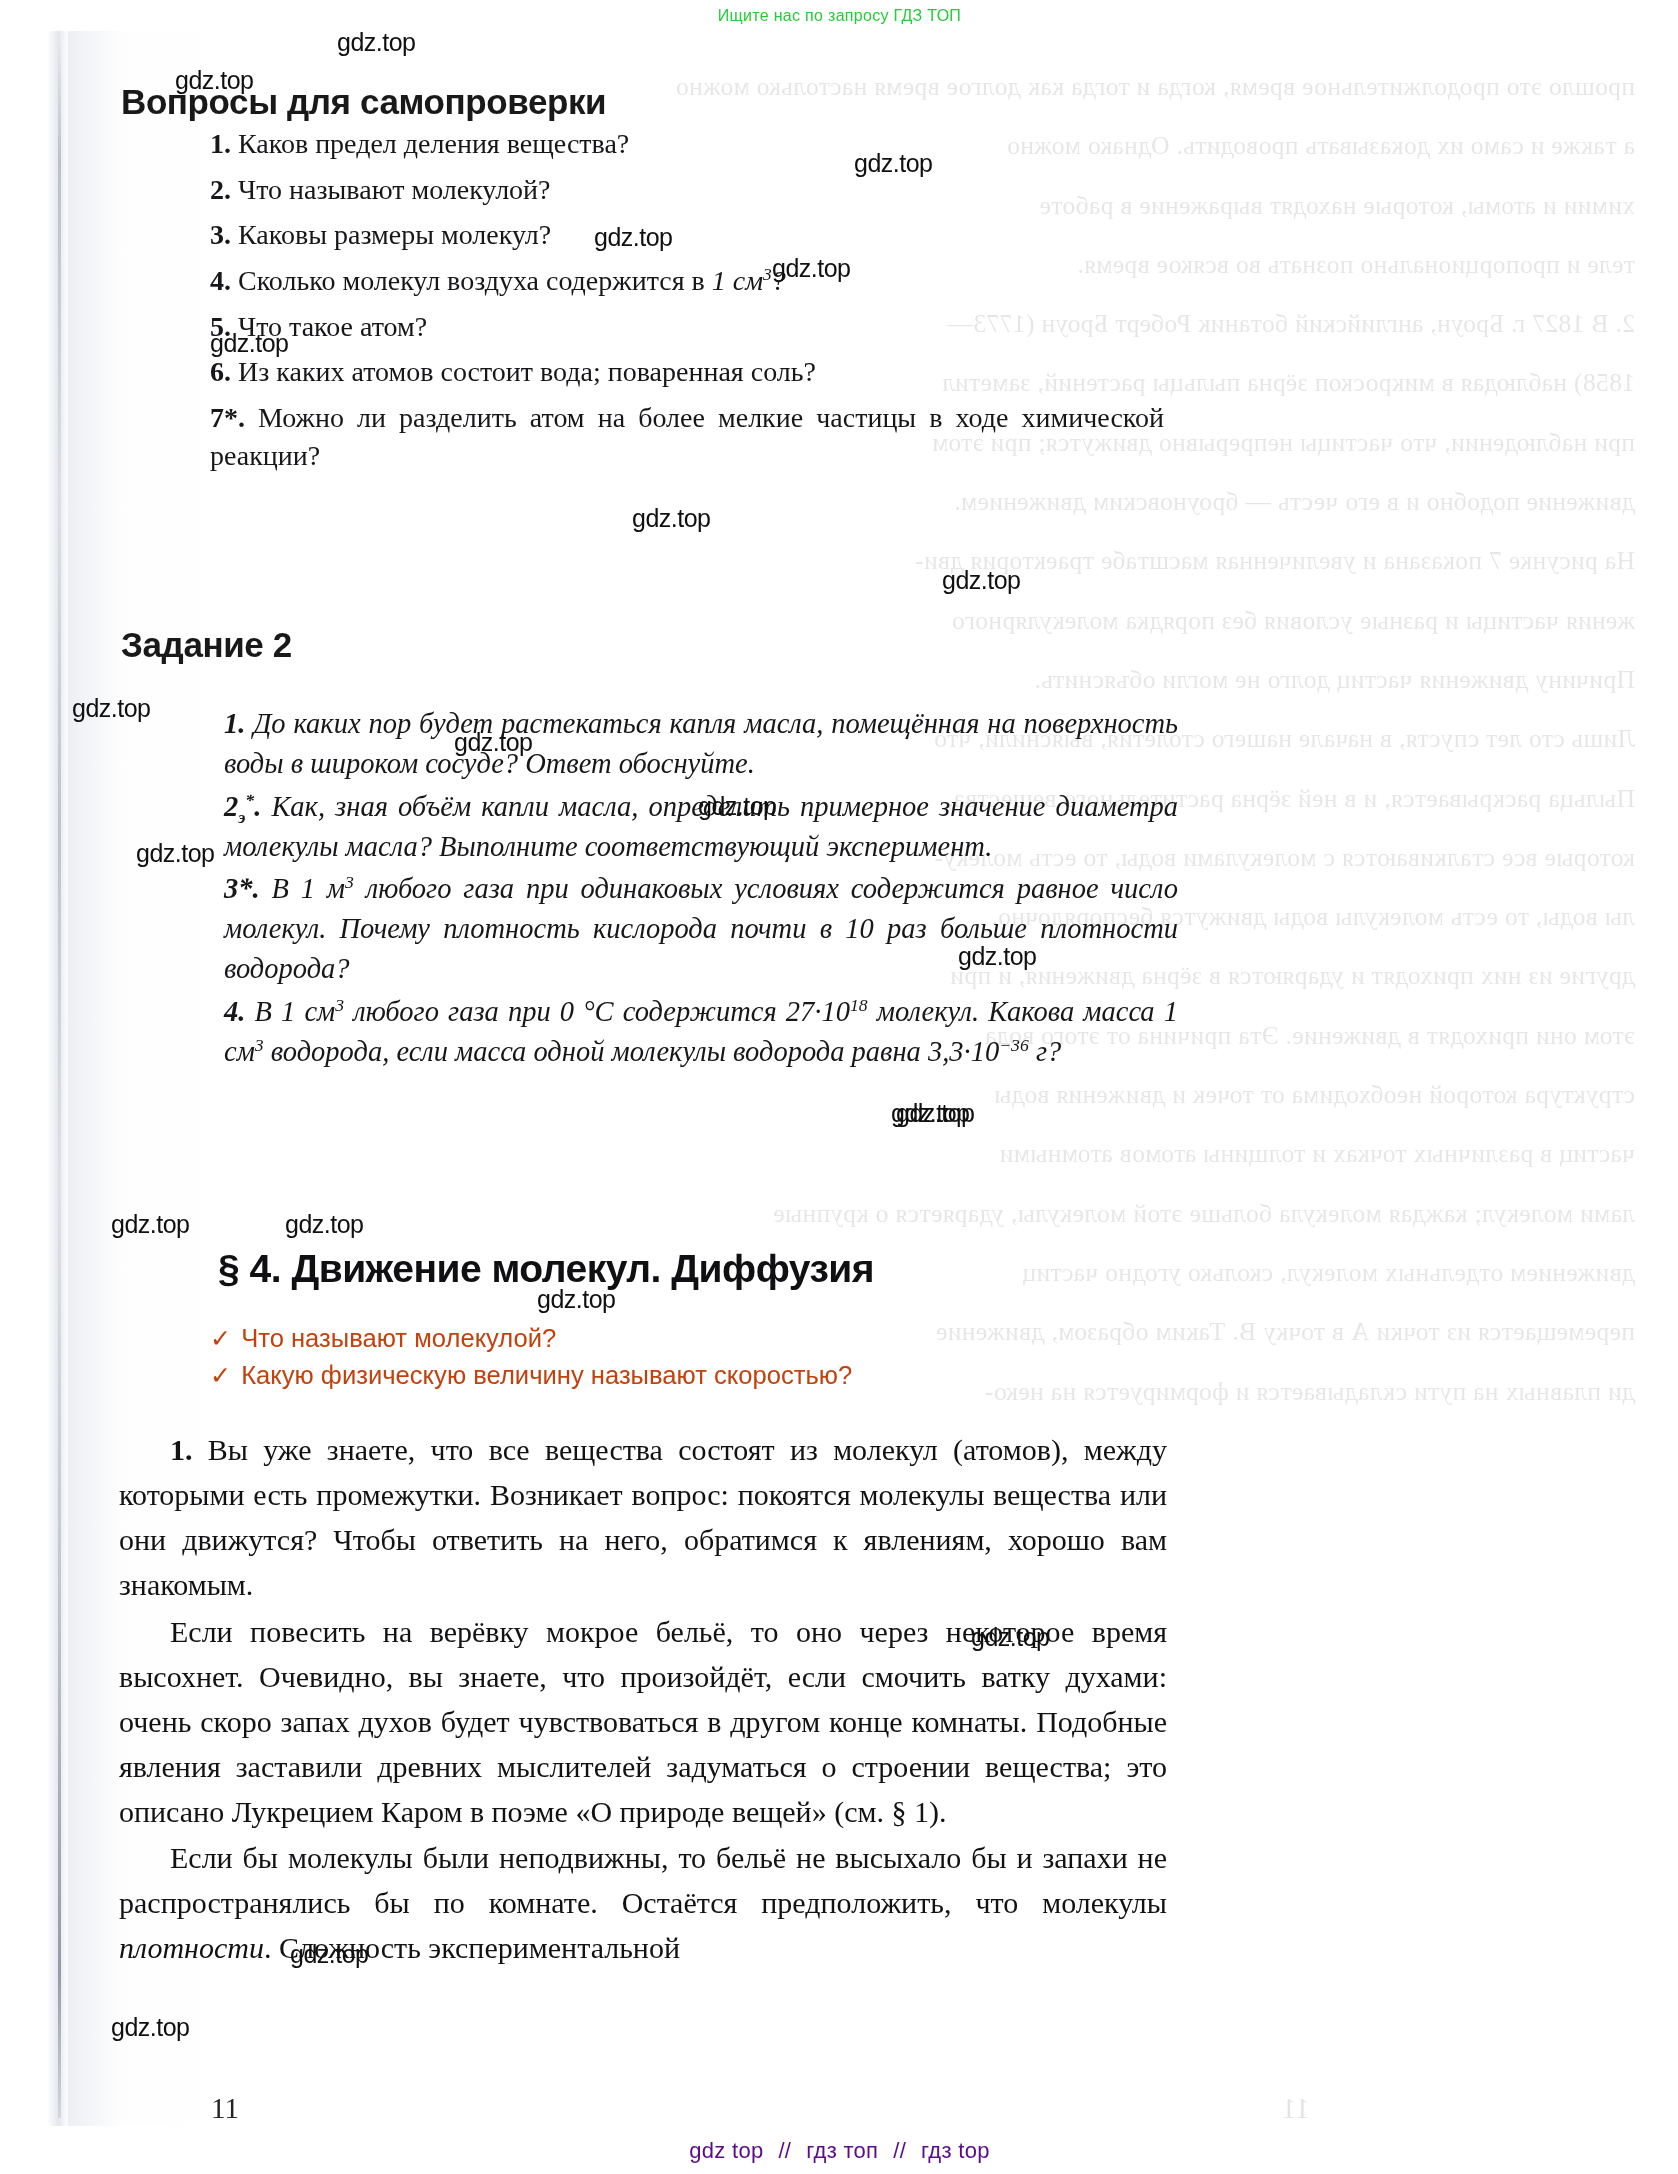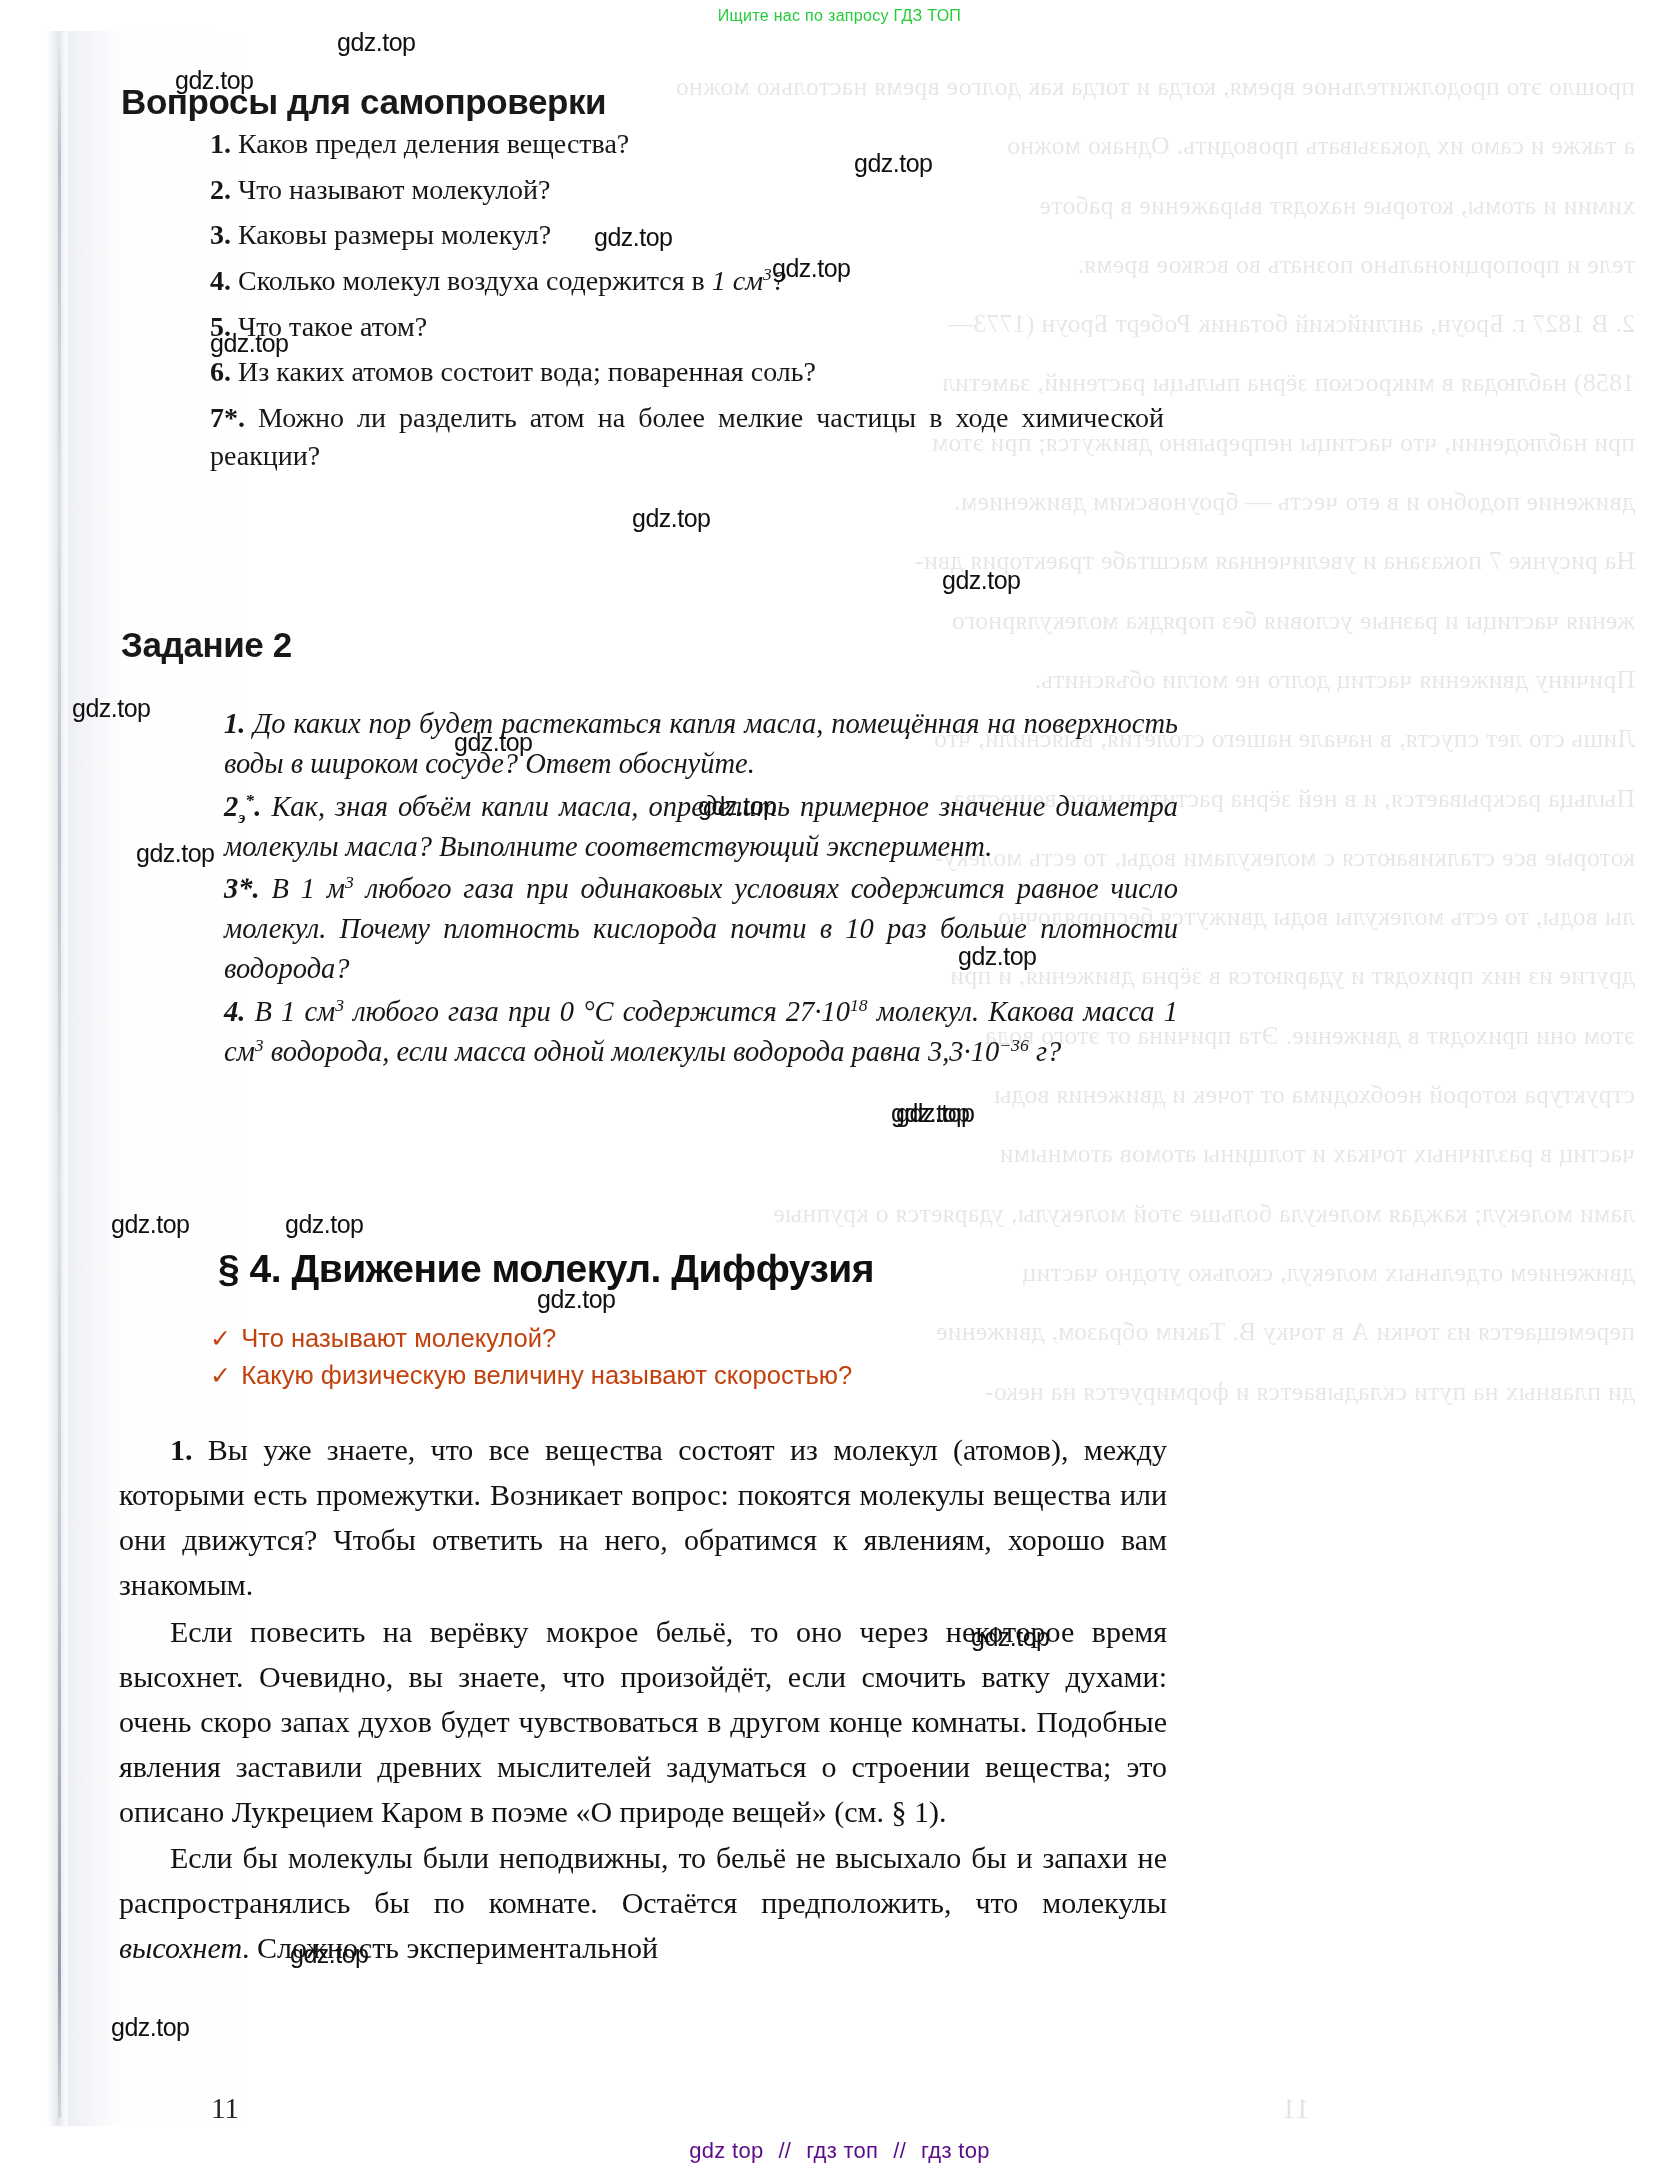--- a/index.html
+++ b/index.html
@@ -352,21 +352,21 @@
           <span class="chk">✓</span><span>Что называют молекулой?</span>
         </div>
         <div class="row">
           <span class="chk">✓</span><span>Какую физическую величину называют скоростью?</span>
         </div>
       </div>
 
       <div class="body-para" style="left:119px; top:1396px; width:1048px;">
         <p><span style="font-weight:bold;">1.</span> Вы уже знаете, что все вещества состоят из молекул (атомов), между которыми есть промежутки. Возникает вопрос: покоятся молекулы вещества или они движутся? Чтобы ответить на него, обратимся к явлениям, хорошо вам знакомым.</p>
         <p>Если повесить на верёвку мокрое бельё, то оно через некоторое время высохнет. Очевидно, вы знаете, что произойдёт, если смочить ватку духами: очень скоро запах духов будет чувствоваться в другом конце комнаты. Подобные явления заставили древних мыслителей задуматься о строении вещества; это описано Лукрецием Каром в поэме «О природе вещей» (см. § 1).</p>
-        <p>Если бы молекулы были неподвижны, то бельё не высыхало бы и запахи не распространялись бы по комнате. Остаётся предположить, что молекулы <em>высохнет</em>. Сложность экспериментальной</p>
+        <p>Если бы молекулы были неподвижны, то бельё не высыхало бы и запахи не распространялись бы по комнате. Остаётся предположить, что молекулы <em>плотности</em>. Сложность экспериментальной</p>
       </div>
 
       <div class="page-number" style="left:211px; top:2061px;">11</div>
       <div class="page-number-ghost" style="left:1282px; top:2061px;">11</div>
 
     </div>
   </div>
 
   <div>
     <div class="wm" style="left:337px;  top:28px;">gdz.top</div>

